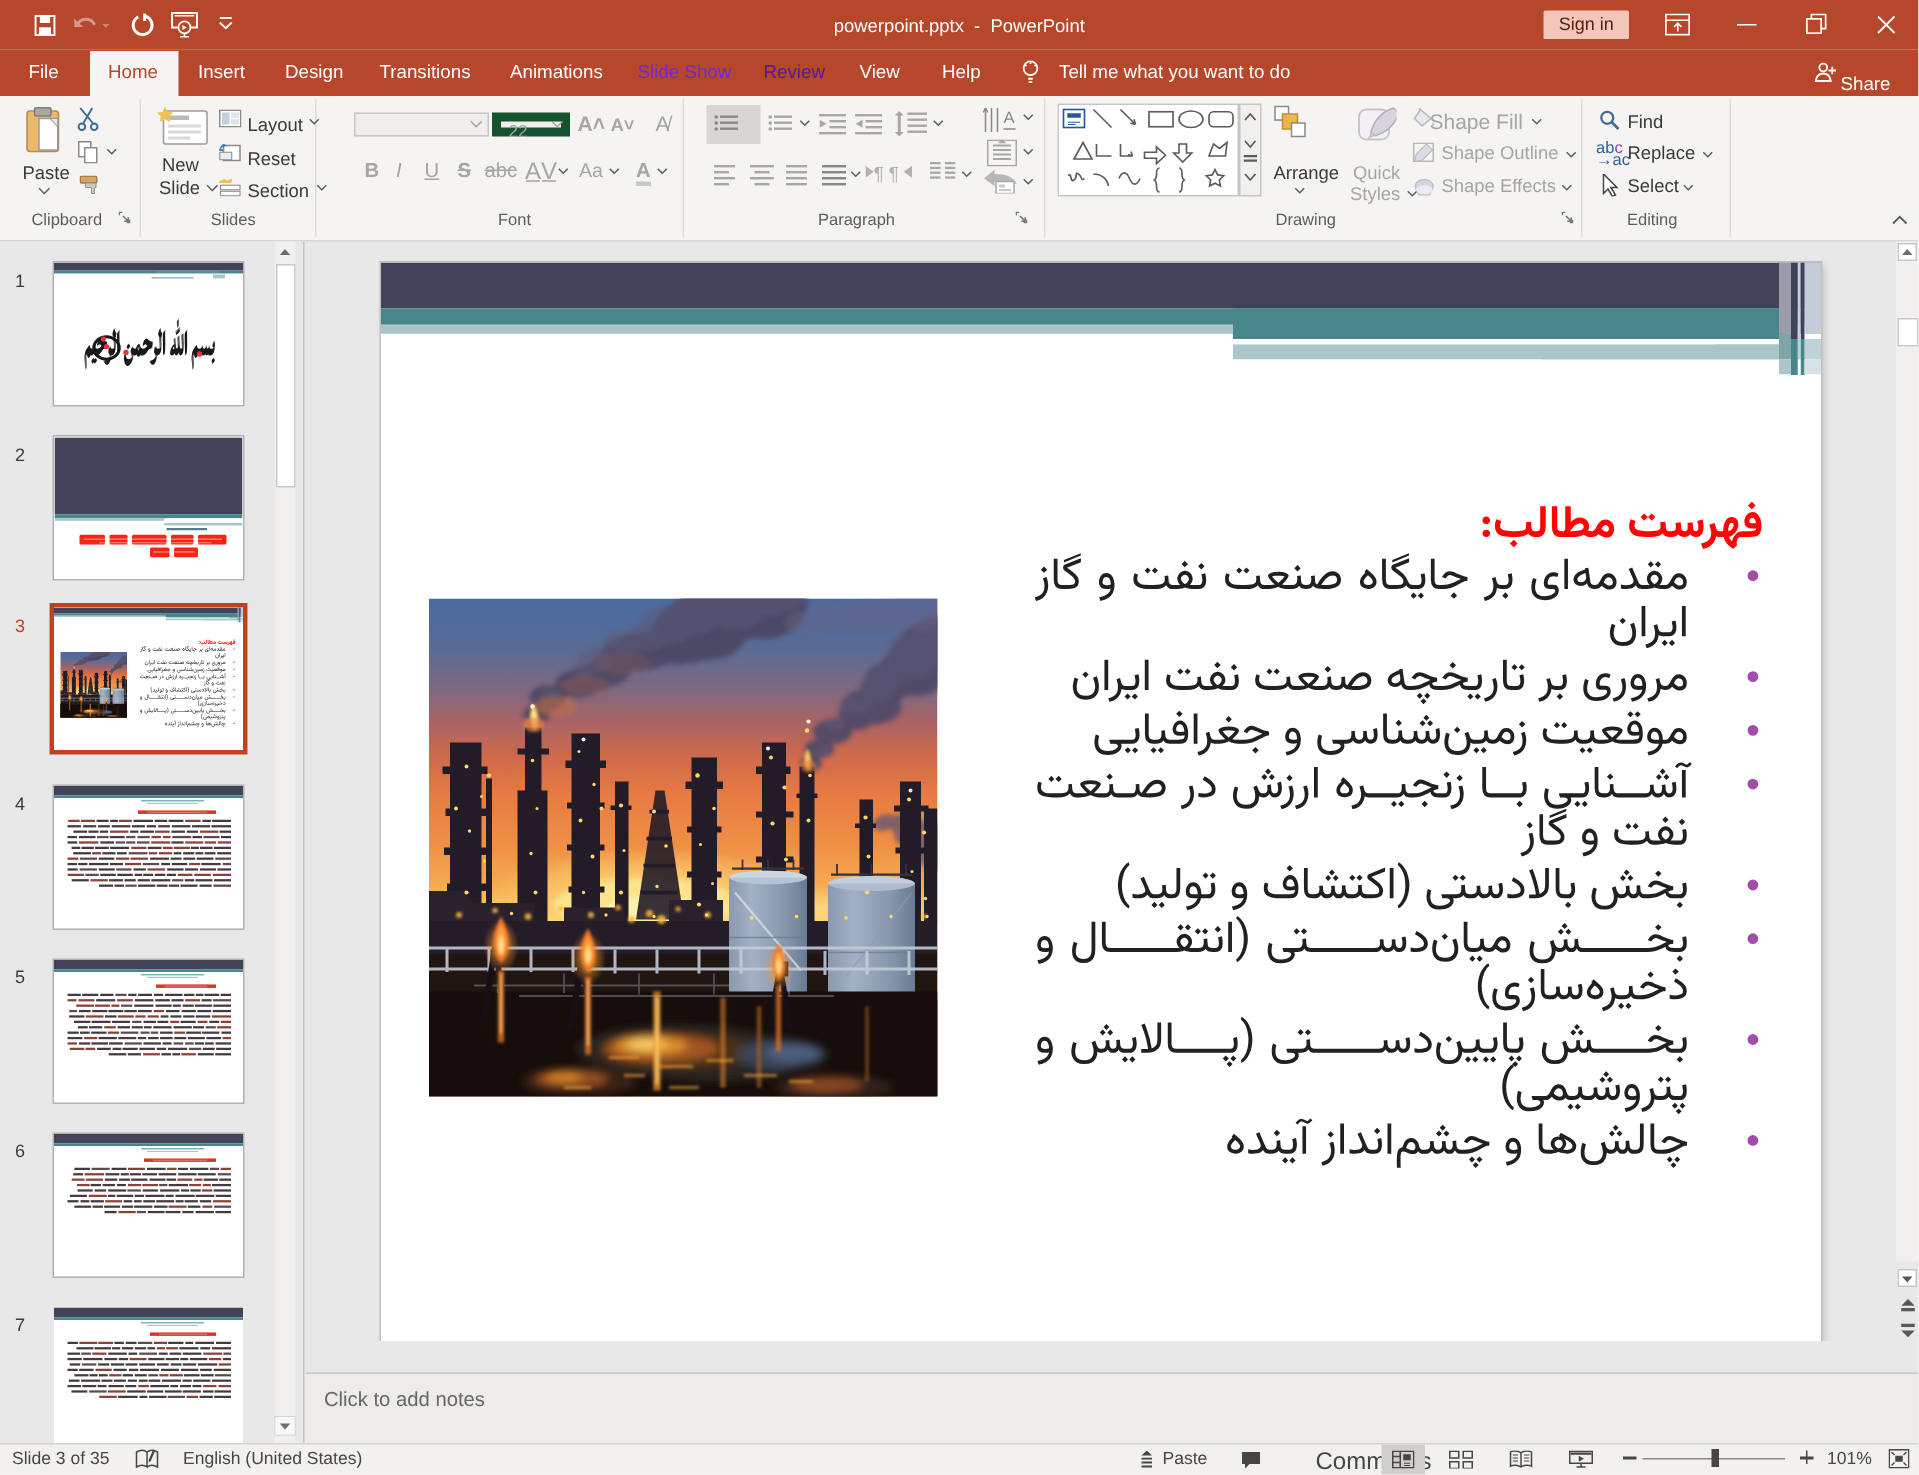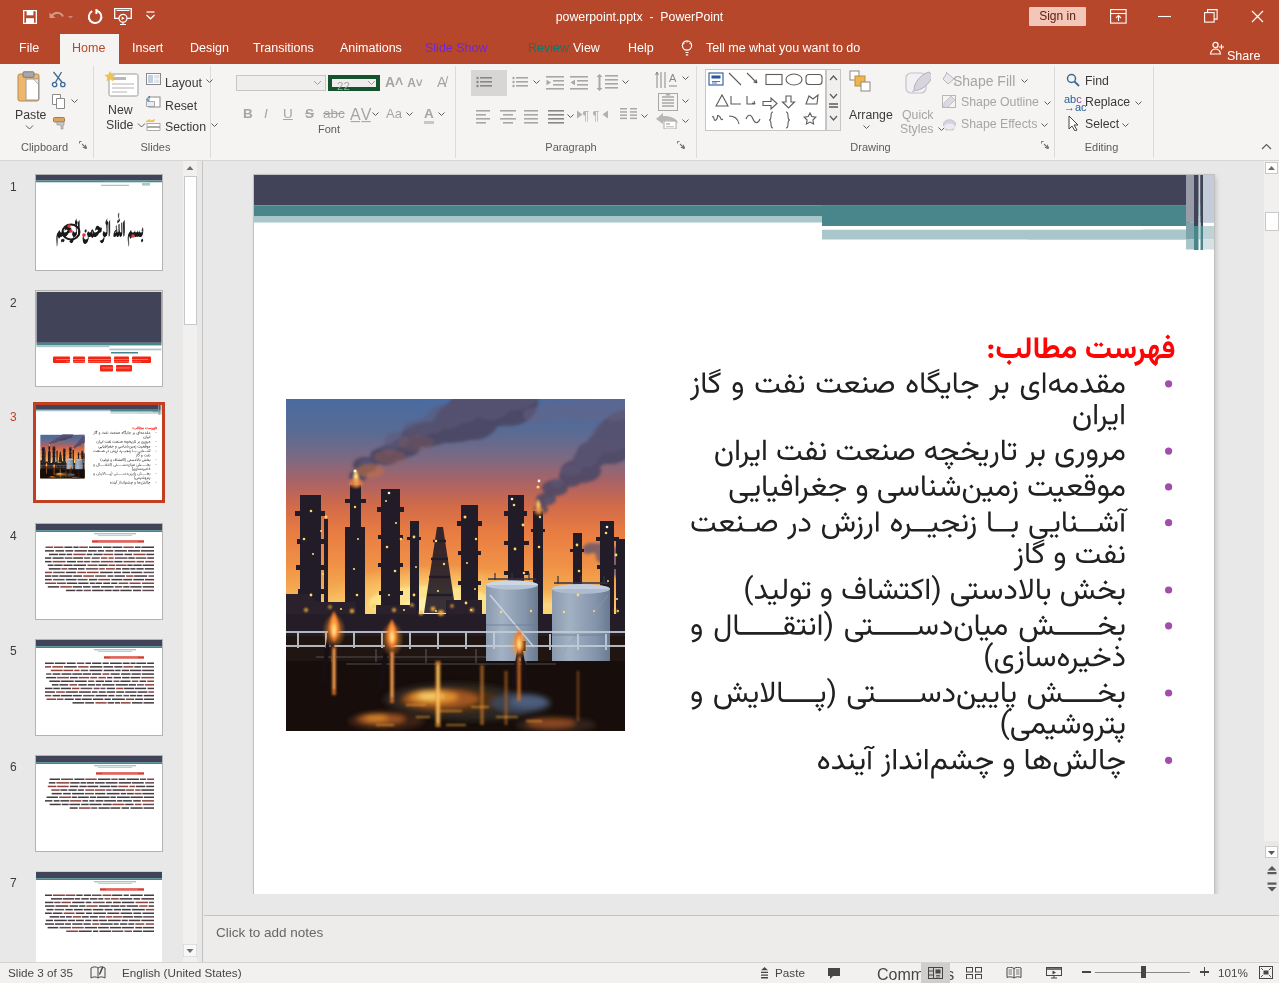--- a/index.html
+++ b/index.html
@@ -71,21 +71,21 @@
   </svg>
 <div class="abs" id="menubar"></div>
 <div class="abs" style="left:60px;top:33.5px;width:59px;height:30.5px;background:#f5f4f2"></div>
 <div class="abs tab" style="left:19px;top:41px;color:#fff">File</div>
 <div class="abs tab" style="left:72px;top:41px;color:#b7472a">Home</div>
 <div class="abs tab" style="left:132px;top:41px;color:#fff">Insert</div>
 <div class="abs tab" style="left:190px;top:41px;color:#fff">Design</div>
 <div class="abs tab" style="left:253px;top:41px;color:#fff">Transitions</div>
 <div class="abs tab" style="left:340px;top:41px;color:#fff">Animations</div>
 <div class="abs tab" style="left:425px;top:41px;color:#6d28d9">Slide Show</div>
-<div class="abs tab" style="left:528px;top:41px;color:#0f766e">Review</div>
+<div class="abs tab" style="left:509px;top:41px;color:#4c1d95">Review</div>
 <div class="abs tab" style="left:573px;top:41px;color:#fff">View</div>
 <div class="abs tab" style="left:628px;top:41px;color:#fff">Help</div>
 <svg class="abs" style="left:680px;top:39px" width="14" height="19" viewBox="0 0 14 19">
     <g fill="none" stroke="#fff" stroke-width="1.2">
       <circle cx="7" cy="6.5" r="4.6"></circle>
       <path d="M5.5 13.5h3M5.8 15.8h2.4"></path>
       <path d="M7 2.6v1M3.6 4.4l.7.7M10.4 4.4l-.7.7"></path>
     </g>
   </svg>
 <div class="abs tab" style="left:706px;top:41px">Tell me what you want to do</div>
@@ -99,21 +99,21 @@
 <div class="abs tab" style="left:1227px;top:49px">Share</div>
 <div class="abs" id="ribbon"></div>
 <div class="abs sep" style="left:93px"></div>
 <div class="abs sep" style="left:210px"></div>
 <div class="abs sep" style="left:455px"></div>
 <div class="abs sep" style="left:696px"></div>
 <div class="abs sep" style="left:1054px"></div>
 <div class="abs sep" style="left:1153px"></div>
 <div class="abs rlabel" style="left:14px;top:141px;width:61px;text-align:center">Clipboard</div>
 <div class="abs rlabel" style="left:131px;top:141px;width:49px;text-align:center">Slides</div>
-<div class="abs rlabel" style="left:318px;top:123px;width:36px;text-align:left">Font</div>
+<div class="abs rlabel" style="left:318px;top:141px;width:36px;text-align:right">Font</div>
 <div class="abs rlabel" style="left:540px;top:141px;width:62px;text-align:center">Paragraph</div>
 <div class="abs rlabel" style="left:845px;top:141px;width:51px;text-align:center">Drawing</div>
 <div class="abs rlabel" style="left:1079px;top:141px;width:45px;text-align:center">Editing</div>
 <svg class="abs" style="left:79px;top:141px" width="8" height="8" viewBox="0 0 8 8">
     <g stroke="#777" fill="none">
       <path d="M0.5 2.5v-2h2M7.5 5.5v2h-2"></path>
       <path d="M3 3l3.5 3.5M6.5 3.8V6.5H3.8" stroke-width="1.1"></path>
     </g>
   </svg>
 <svg class="abs" style="left:677px;top:141px" width="8" height="8" viewBox="0 0 8 8">
@@ -193,21 +193,21 @@
     <rect x="1" y="8.5" width="13" height="3" fill="#fff" stroke="#8a8a8a" stroke-width=".7"></rect>
   </svg>
 <div class="abs rtext" style="left:165px;top:120px">Section</div>
 <svg class="abs" style="left:211px;top:123px" width="8" height="5" viewBox="0 0 8 5">
     <path d="M0.5 0.5l3 3 3-3" stroke="#5e5b58" fill="none"></path>
   </svg>
 <div class="abs" style="left:236px;top:75px;width:90px;height:16px;background:#efeeed;border:1px solid #c8c6c4"></div>
 <svg class="abs" style="left:313px;top:80px" width="9" height="6" viewBox="0 0 9 6">
     <path d="M1 1l3.5 3.5L8 1" stroke="#a0a0a0" fill="none"></path>
   </svg>
-<div class="abs" style="left:328px;top:75px;width:52px;height:16px;background:#efeeed;border:4px solid #14532d;color:#a9a7a5;font-size:11.5px;line-height:15px;text-indent:5px">22</div>
+<div class="abs" style="left:328px;top:75px;width:52px;height:16px;background:#efeeed;border:6px solid #14532d;color:#a9a7a5;font-size:11.5px;line-height:15px;text-indent:5px">22</div>
 <svg class="abs" style="left:367px;top:80px" width="9" height="6" viewBox="0 0 9 6">
     <path d="M1 1l3.5 3.5L8 1" stroke="#a0a0a0" fill="none"></path>
   </svg>
 <div class="abs gray" style="left:385px;top:74px;font-size:14px;font-weight:bold">A˄ <span style="font-size:12px">A˅</span></div>
 <div class="abs gray" style="left:437px;top:74px;font-size:14px">A̸</div>
 <div class="abs gray" style="left:243px;top:106px;font-size:13.5px;font-weight:bold;font-style:normal;text-decoration:">B</div>
 <div class="abs gray" style="left:264px;top:106px;font-size:13.5px;font-weight:normal;font-style:italic;text-decoration:">I</div>
 <div class="abs gray" style="left:283px;top:106px;font-size:13.5px;font-weight:normal;font-style:normal;text-decoration:underline">U</div>
 <div class="abs gray" style="left:305px;top:106px;font-size:13.5px;font-weight:bold;font-style:normal;text-decoration:line-through">S</div>
 <div class="abs gray" style="left:323px;top:106px;font-size:13.5px;font-weight:normal;font-style:normal;text-decoration:line-through">abc</div>

